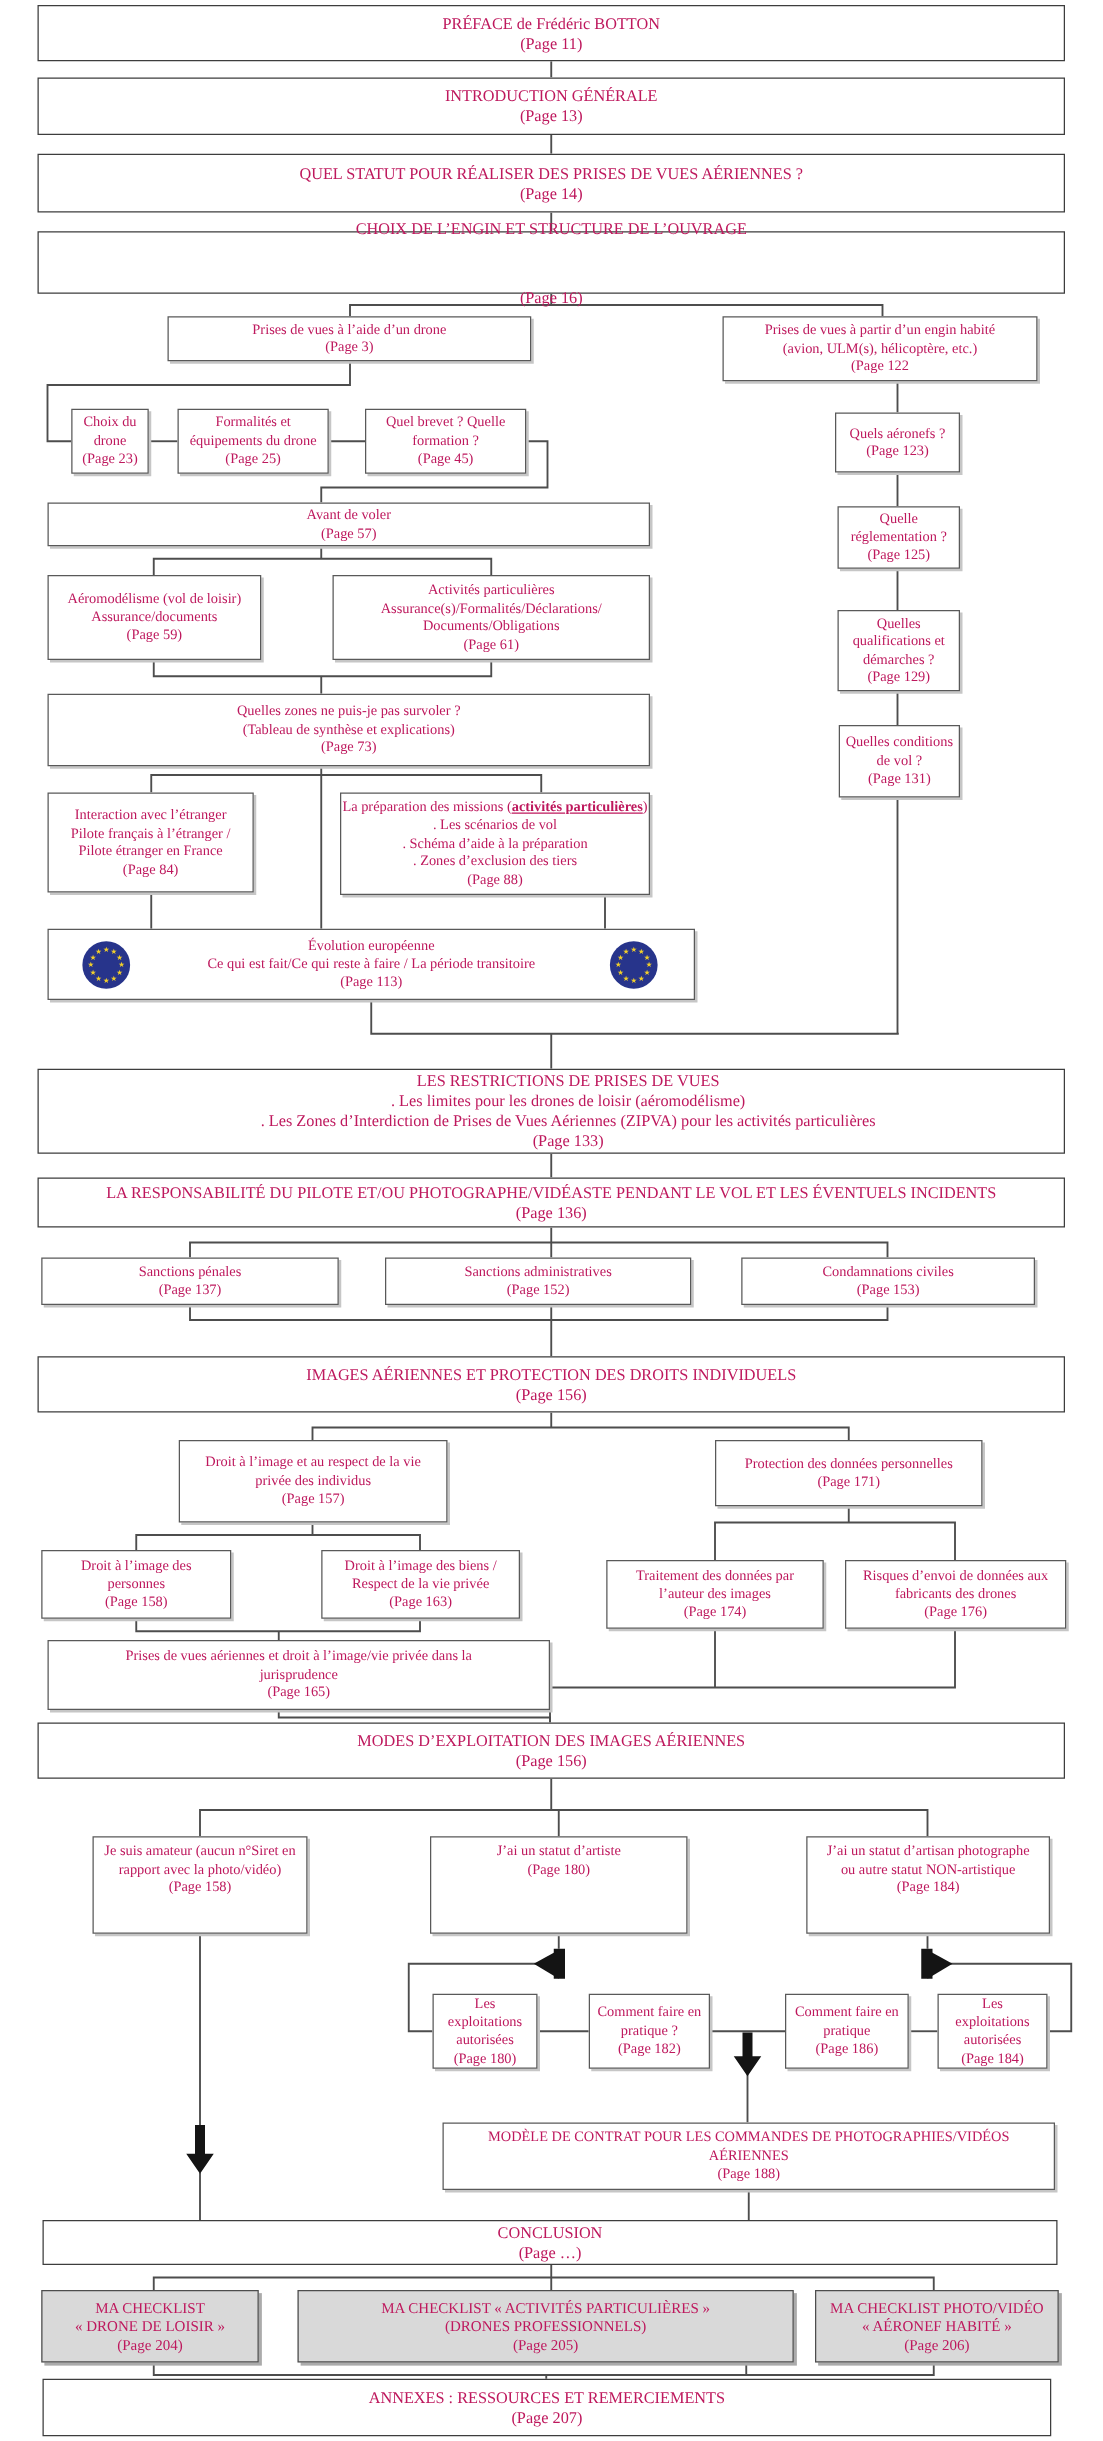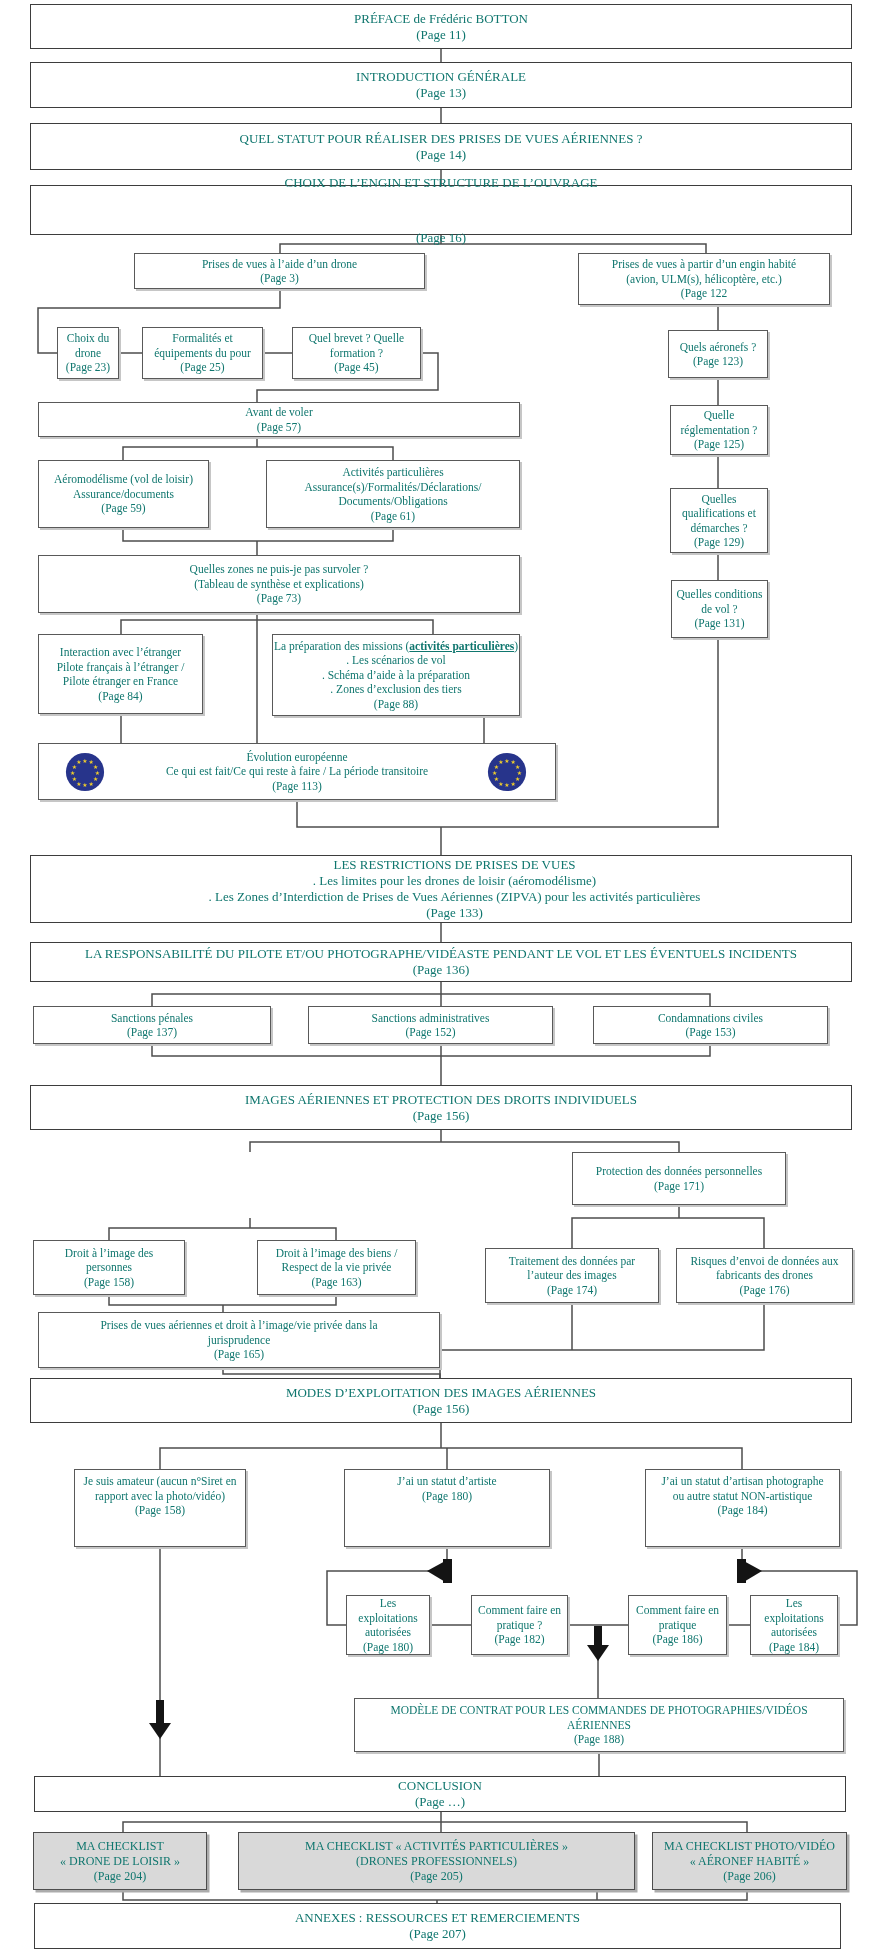--- a/index.html
+++ b/index.html
@@ -1,21 +1,21 @@
 <!DOCTYPE html>
 <html><head>
 <meta charset="utf-8">
 <style>
   html,body{margin:0;padding:0;background:#ffffff;}
   #canvas{
     position:relative;
     width:882px;height:1953px;
     background:#ffffff;
     font-family:"Liberation Serif","DejaVu Serif",serif;
-    color:#0f766e;
+    color:#be185d;
     overflow:hidden;
   }
   #wires{position:absolute;left:0;top:0;pointer-events:none;}
   .node{
     position:absolute;
     box-sizing:border-box;
     background:#fff;
     display:flex;
     flex-direction:column;
     justify-content:center;
@@ -144,21 +144,21 @@
       <div class="ln">(avion, ULM(s), hélicoptère, etc.)</div>
       <div class="ln">(Page 122</div>
     </div>
     <div class="node box" style="left: 57px; top: 327px; width: 62px; height: 52px;">
       <div class="ln">Choix du</div>
       <div class="ln">drone</div>
       <div class="ln">(Page 23)</div>
     </div>
     <div class="node box" style="left: 142px; top: 327px; width: 121px; height: 52px;">
       <div class="ln">Formalités et</div>
-      <div class="ln">équipements du pour</div>
+      <div class="ln">équipements du drone</div>
       <div class="ln">(Page 25)</div>
     </div>
     <div class="node box" style="left: 292px; top: 327px; width: 129px; height: 52px;">
       <div class="ln">Quel brevet ? Quelle</div>
       <div class="ln">formation ?</div>
       <div class="ln">(Page 45)</div>
     </div>
     <div class="node box" style="left: 668px; top: 330px; width: 100px; height: 48px;">
       <div class="ln">Quels aéronefs ?</div>
       <div class="ln">(Page 123)</div>
@@ -266,20 +266,25 @@
       <div class="ln">(Page 152)</div>
     </div>
     <div class="node box" style="left: 593px; top: 1006px; width: 235px; height: 38px;">
       <div class="ln">Condamnations civiles</div>
       <div class="ln">(Page 153)</div>
     </div>
     <div class="node section" style="left: 30px; top: 1085px; width: 822px; height: 45px;">
       <div class="ln">IMAGES AÉRIENNES ET PROTECTION DES DROITS INDIVIDUELS</div>
       <div class="ln">(Page 156)</div>
     </div>
+    <div class="node box" style="left: 143px; top: 1152px; width: 215px; height: 66px;">
+      <div class="ln">Droit à l’image et au respect de la vie</div>
+      <div class="ln">privée des individus</div>
+      <div class="ln">(Page 157)</div>
+    </div>
     <div class="node box" style="left: 572px; top: 1152px; width: 214px; height: 53px;">
       <div class="ln">Protection des données personnelles</div>
       <div class="ln">(Page 171)</div>
     </div>
     <div class="node box" style="left: 33px; top: 1240px; width: 152px; height: 55px;">
       <div class="ln">Droit à l’image des</div>
       <div class="ln">personnes</div>
       <div class="ln">(Page 158)</div>
     </div>
     <div class="node box" style="left: 257px; top: 1240px; width: 159px; height: 55px;">

